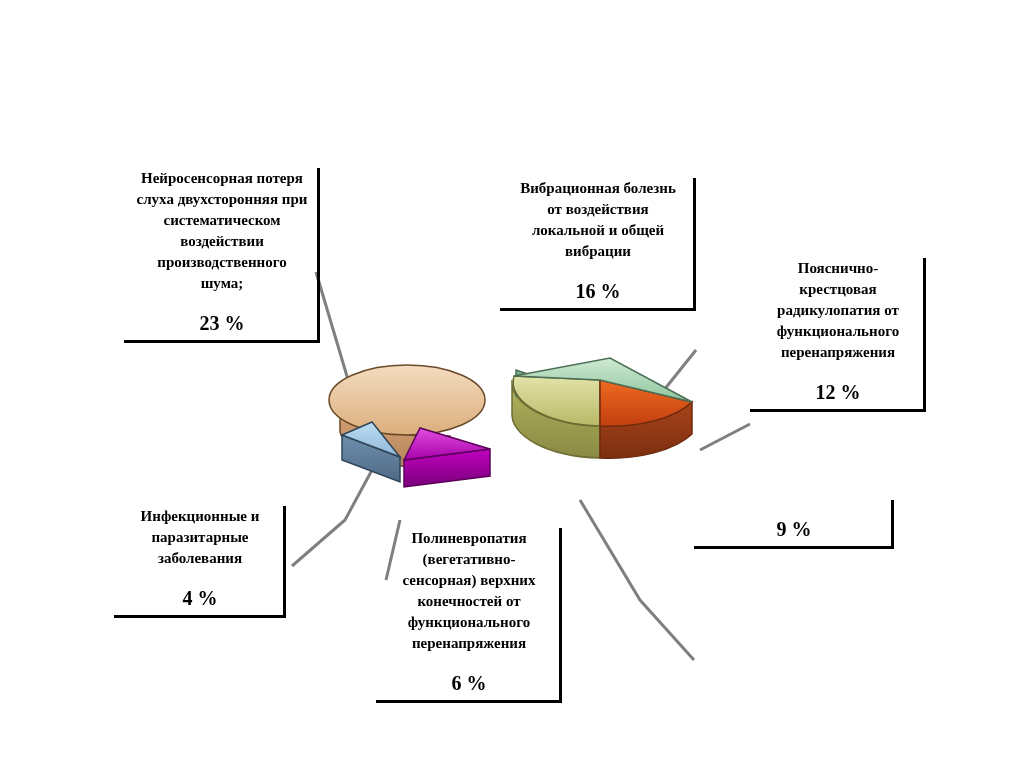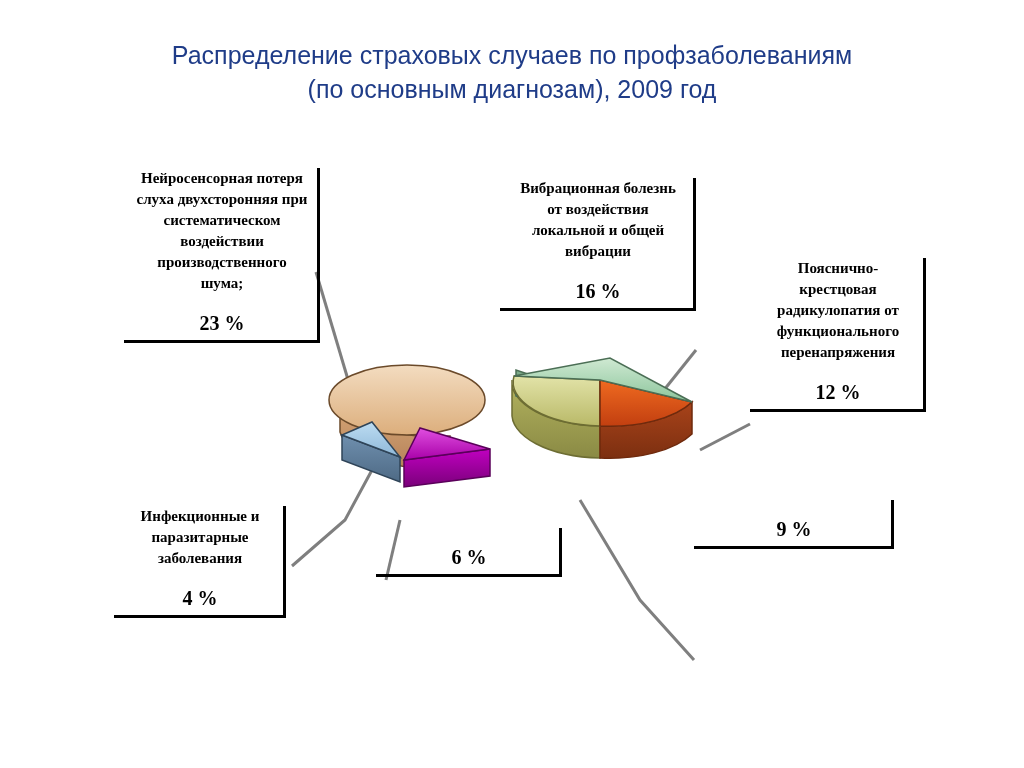--- a/index.html
+++ b/index.html
@@ -83,24 +83,20 @@
   #leaders { position: absolute; left: 0; top: 0; width: 1024px; height: 768px; }
 
   
   #chart { position: absolute; left: 300px; top: 340px; width: 430px; height: 200px; }
 </style>
 </head>
 <body>
 
 <div id="page">
 
-  <div id="title">
-    <span>Распределение страховых случаев по профзаболеваниям</span>
-    <span class="line2">(по основным диагнозам), 2009 год</span>
-  </div>
 
   <svg id="leaders" viewBox="0 0 1024 768">
     <g stroke="#7f7f7f" stroke-width="3" fill="none">
       <path d="M316 272 L360 420"></path>
       <path d="M292 566 L345 520 L372 470"></path>
       <path d="M386 580 L400 520"></path>
       <path d="M696 350 L660 395"></path>
       <path d="M750 424 L700 450"></path>
       <path d="M694 660 L640 600 L580 500"></path>
     </g>
@@ -198,20 +194,21 @@
 
   <div class="callout bracket-rb" id="c-infect">
     <div class="inner">
       <span>Инфекционные и паразитарные заболевания</span>
       <span class="pct">4 %</span>
     </div>
   </div>
 
   <div class="callout bracket-rb" id="c-poly">
     <div class="inner">
+      <span>Полиневропатия (вегетативно-сенсорная) верхних конечностей от функционального перенапряжения</span>
       <span class="pct">6 %</span>
     </div>
   </div>
 
   <div class="callout bracket-rb" id="c-pneumo">
     <div class="inner">
       <span class="pct">9 %</span>
     </div>
   </div>
 

